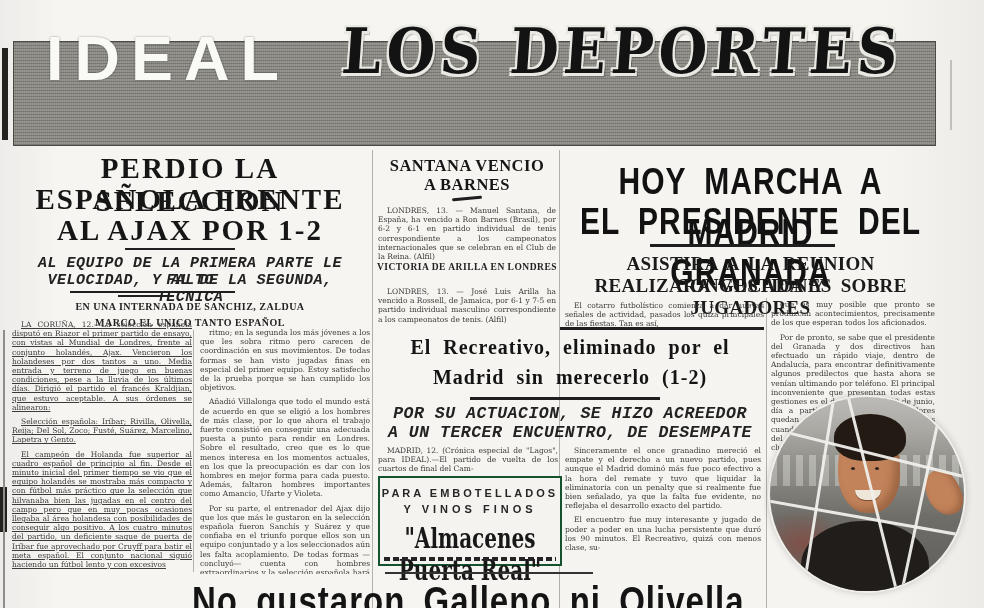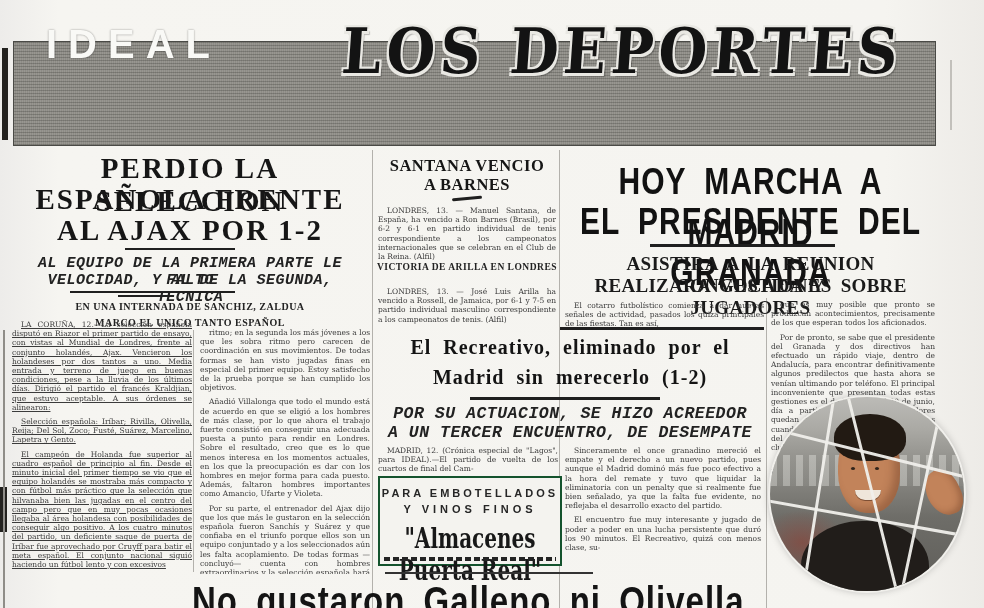--- a/index.html
+++ b/index.html
@@ -12,21 +12,21 @@
   
   .masthead{left:14px;top:42px;width:921px;height:103px;
     background:
       repeating-linear-gradient(0deg,rgba(0,0,0,.14) 0 1px,rgba(255,255,255,.05) 1px 3px),
       repeating-linear-gradient(90deg,rgba(255,255,255,.05) 0 1px,rgba(0,0,0,.04) 1px 2px),
       #8d8b85;
     box-shadow:0 0 0 1px #4a4a46;}
   .masthead-inner{position:absolute;inset:2px;border:7px solid transparent;
     border-image:repeating-linear-gradient(45deg,#efeeea 0 5px,#18181 6 5px,#161616 5px 11px) 7;}
   .brand{left:46px;top:22px;font-family:"Liberation Sans",sans-serif;font-weight:bold;
-    font-size:40px;letter-spacing:11px;color:#f9f9f6;text-shadow:0 0 2px rgba(0,0,0,.45);}
+    font-size:63px;letter-spacing:11px;color:#f9f9f6;text-shadow:0 0 2px rgba(0,0,0,.45);}
   .section-title{left:330px;top:14px;width:590px;text-align:center;
     font-family:"DejaVu Serif",serif;font-weight:bold;font-size:56px;letter-spacing:5px;
     color:#131313;transform:skewX(-4deg) scaleY(1.12);transform-origin:top left;
     text-shadow:2px 2px 0 #e9e8e3,-2px -2px 0 #e9e8e3,2px -2px 0 #e9e8e3,-2px 2px 0 #e9e8e3,3px 3px 1px rgba(0,0,0,.25);}
   
   .vrule{background:#b3b1ac;width:1px;}
   .hrule{background:#1f1f1f;}
   .edge-mark{background:#23221f;}
   
   .hl1{font-family:"Liberation Serif",serif;font-weight:bold;text-align:center;

